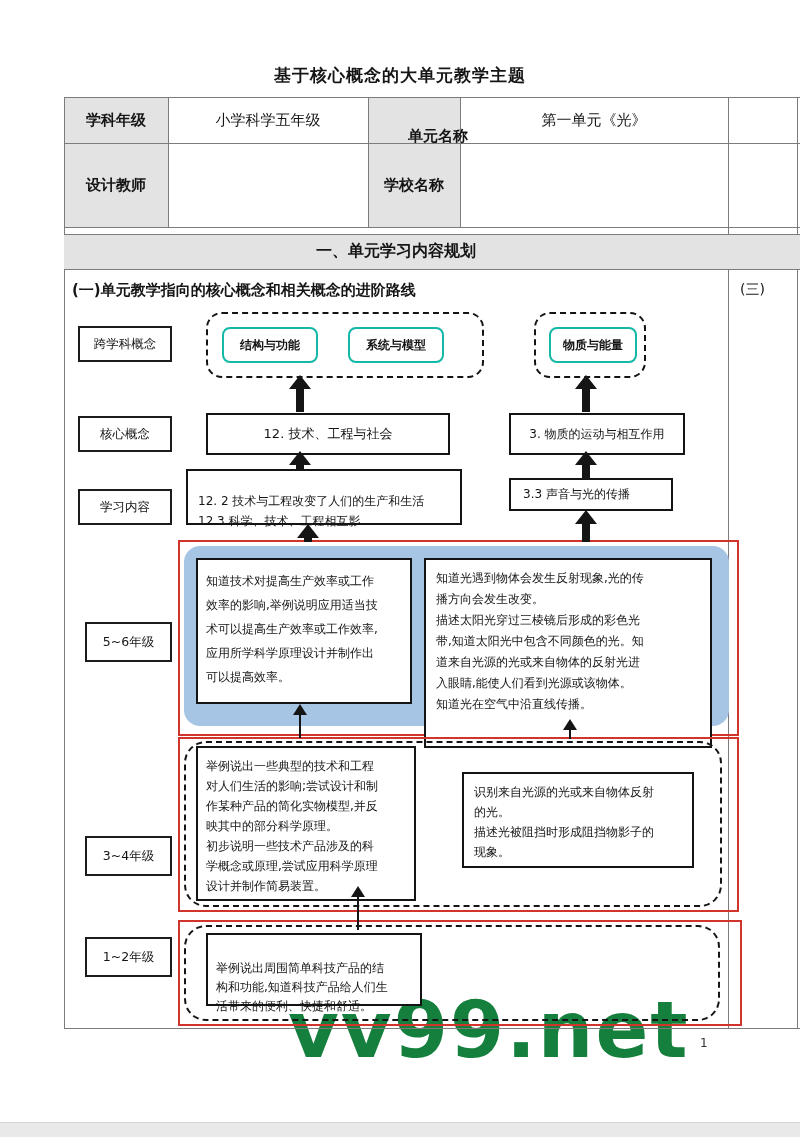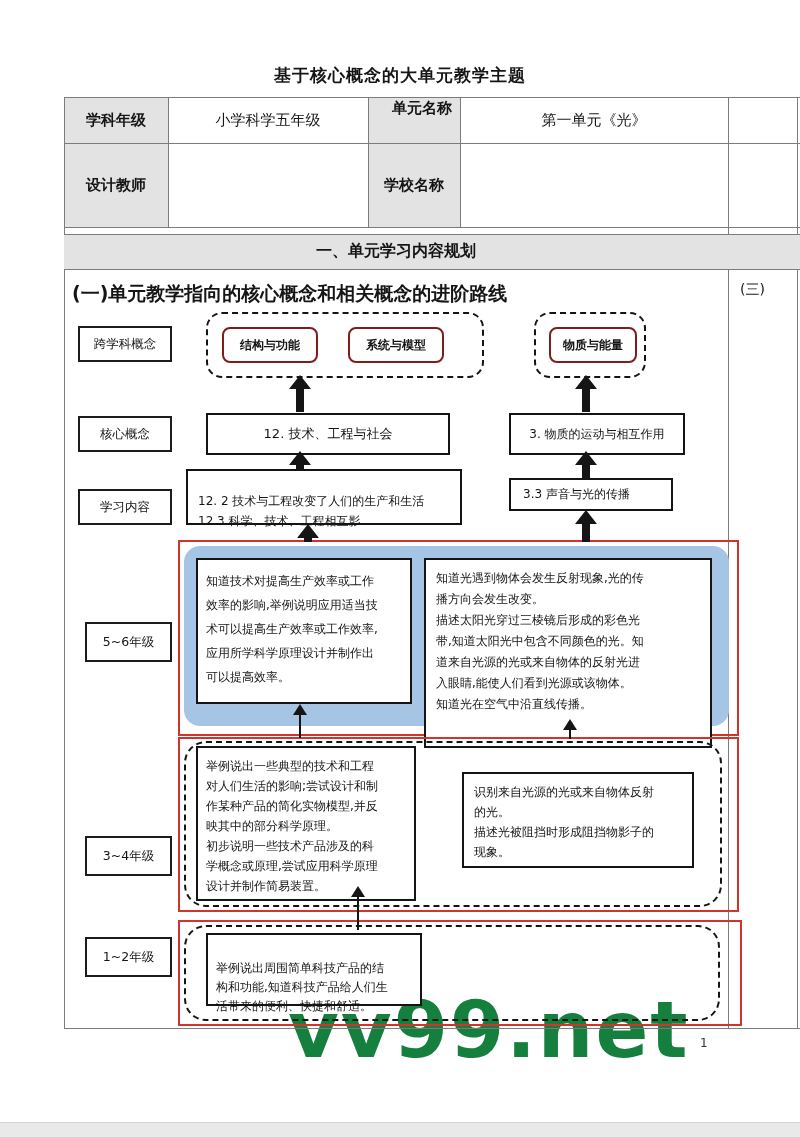--- a/index.html
+++ b/index.html
@@ -9,27 +9,27 @@
   .vl{position:absolute;background:#7c7c7c;width:1px;}
   .cellbg{position:absolute;background:#e3e3e3;}
   .celltxt{position:absolute;display:flex;align-items:center;justify-content:center;font-size:15px;}
   .b{font-weight:bold;}
   .title{position:absolute;left:0;top:64px;width:800px;text-align:center;
          font-size:17px;font-weight:bold;letter-spacing:1px;font-family:Liberation Serif, serif;}
   .graybar{position:absolute;left:64px;top:234px;width:736px;height:34px;background:#e3e3e3;
            border-top:1px solid #7c7c7c;border-bottom:1px solid #7c7c7c;}
   .graybar-txt{position:absolute;left:64px;top:234px;width:664px;height:34px;display:flex;
            align-items:center;justify-content:center;font-size:16px;font-weight:bold;}
-  .subtitle{position:absolute;left:72px;top:281px;font-size:19px;font-weight:bold;}
+  .subtitle{position:absolute;left:72px;top:281px;font-size:15px;font-weight:bold;}
   .sidenote{position:absolute;left:740px;top:281px;font-size:14px;}
   
   .lblbox{position:absolute;border:2px solid #1c1c1c;background:#fff;display:flex;
           align-items:center;justify-content:center;font-size:12.5px;z-index:1;}
   .dashbox{position:absolute;border:2.5px dashed #141414;border-radius:16px;z-index:1;}
-  .pill{position:absolute;border:2px solid #7f1d1d;border-radius:8px;background:#fff;
+  .pill{position:absolute;border:2px solid #14b8a6;border-radius:8px;background:#fff;
         display:flex;align-items:center;justify-content:center;font-size:12px;font-weight:bold;z-index:1;}
   .solidbox{position:absolute;border:2px solid #141414;background:#fff;display:flex;
         align-items:center;justify-content:center;font-size:13px;z-index:1;}
   .textbox{position:absolute;border:2.5px solid #141414;background:#fff;font-size:12px;
         padding:8px 8px;box-sizing:border-box;z-index:1;}
   .ml{white-space:pre-line;}
   .redbox{position:absolute;border:2.5px solid #d0342c;z-index:1;}
   .bluefill{position:absolute;background:#a6c5e4;border-radius:16px;z-index:1;}
   .arrow{position:absolute;display:flex;flex-direction:column;align-items:center;z-index:2;}
   .arrow .a-head{width:0;height:0;border-left:11px solid transparent;border-right:11px solid transparent;
@@ -63,21 +63,21 @@
   <div class="vl" style="left:64px;top:97px;height:931px;"></div>
   <div class="vl" style="left:168px;top:97px;height:130px;"></div>
   <div class="vl" style="left:368px;top:97px;height:130px;"></div>
   <div class="vl" style="left:460px;top:97px;height:130px;"></div>
   <div class="vl" style="left:728px;top:97px;height:931px;"></div>
   <div class="vl" style="left:797px;top:97px;height:931px;"></div>
   <div class="hl" style="left:64px;top:1028px;width:736px;"></div>
 
   <div class="celltxt b" style="left:64px;top:97px;width:104px;height:46px;">学科年级</div>
   <div class="celltxt" style="left:168px;top:97px;width:200px;height:46px;">小学科学五年级</div>
-  <div class="celltxt b" style="left:368px;top:85px;width:108px;height:46px;">单元名称</div>
+  <div class="celltxt b" style="left:368px;top:113px;width:108px;height:46px;padding-left:16px;">单元名称</div>
   <div class="celltxt" style="left:460px;top:97px;width:268px;height:46px;">第一单元《光》</div>
   <div class="celltxt b" style="left:64px;top:143px;width:104px;height:84px;">设计教师</div>
   <div class="celltxt" style="left:168px;top:143px;width:200px;height:84px;"></div>
   <div class="celltxt b" style="left:368px;top:143px;width:92px;height:84px;">学校名称</div>
   <div class="celltxt" style="left:460px;top:143px;width:268px;height:84px;"></div>
 
   <div class="graybar"></div>
   <div class="graybar-txt">一、单元学习内容规划</div>
 
   <div class="subtitle">(一)单元教学指向的核心概念和相关概念的进阶路线</div>

